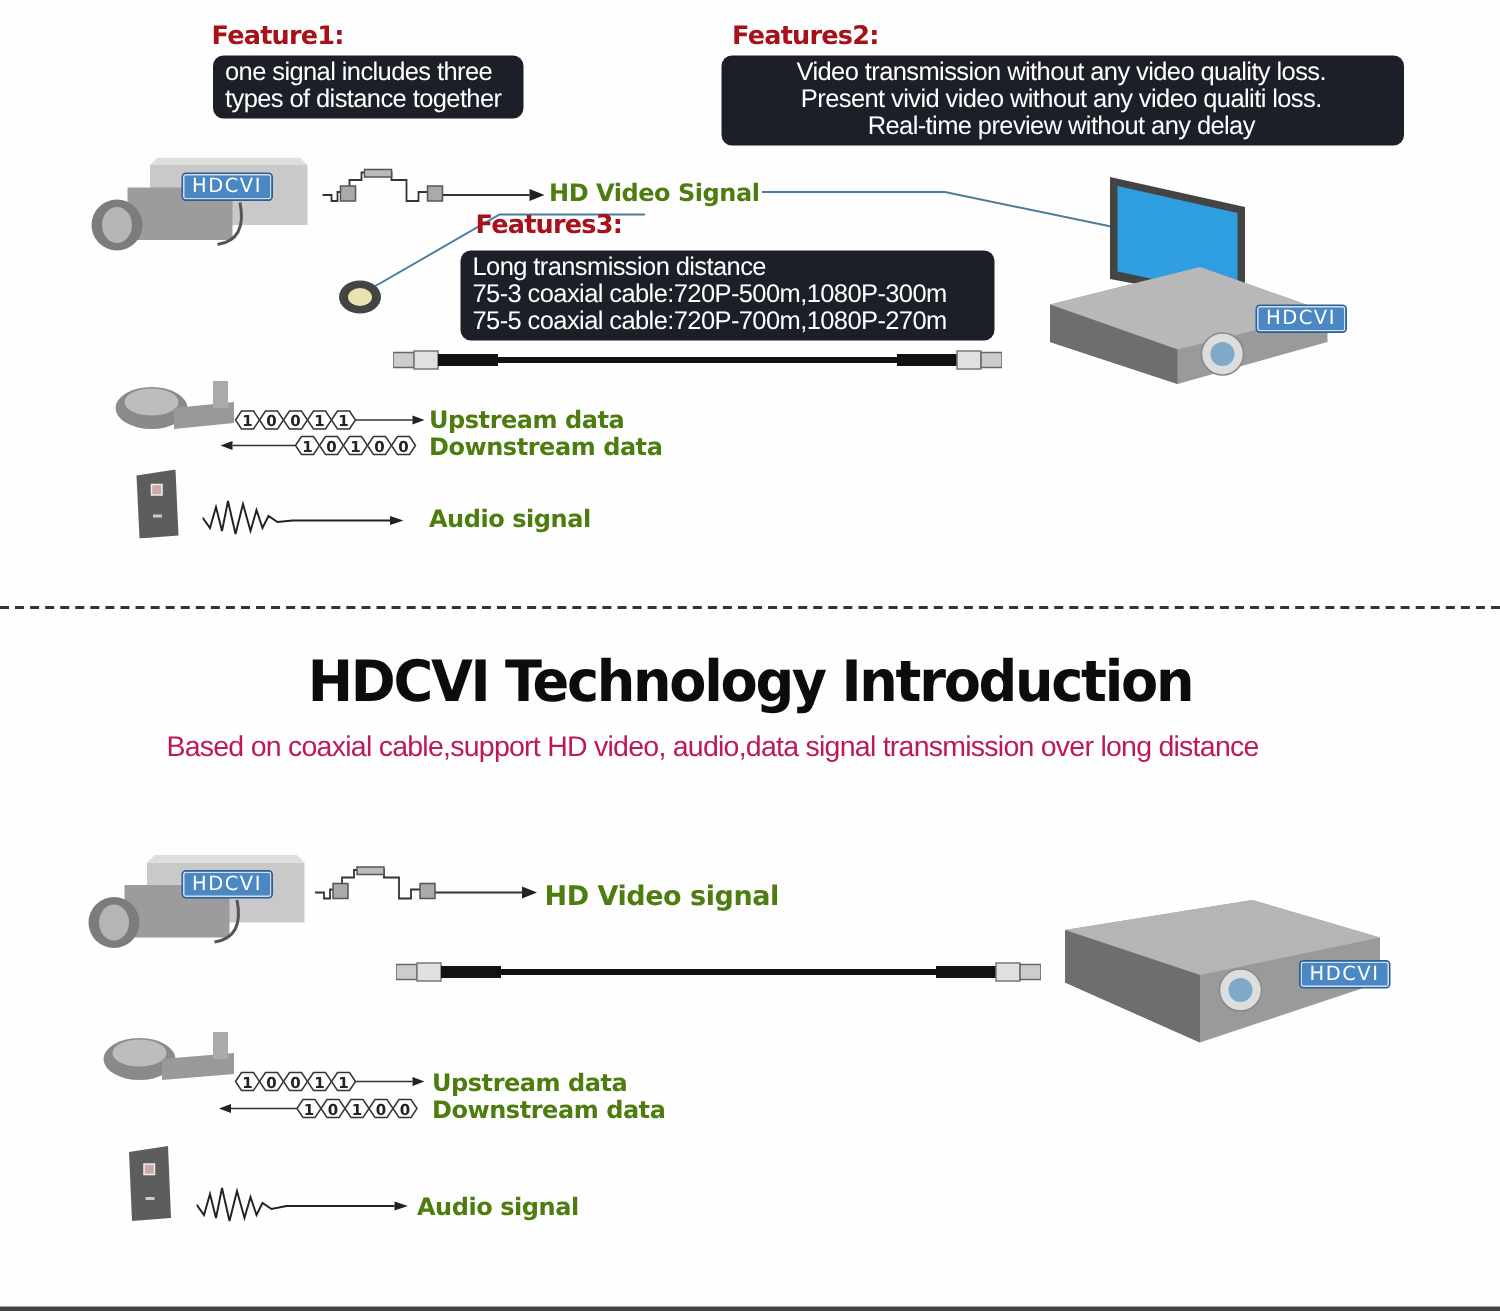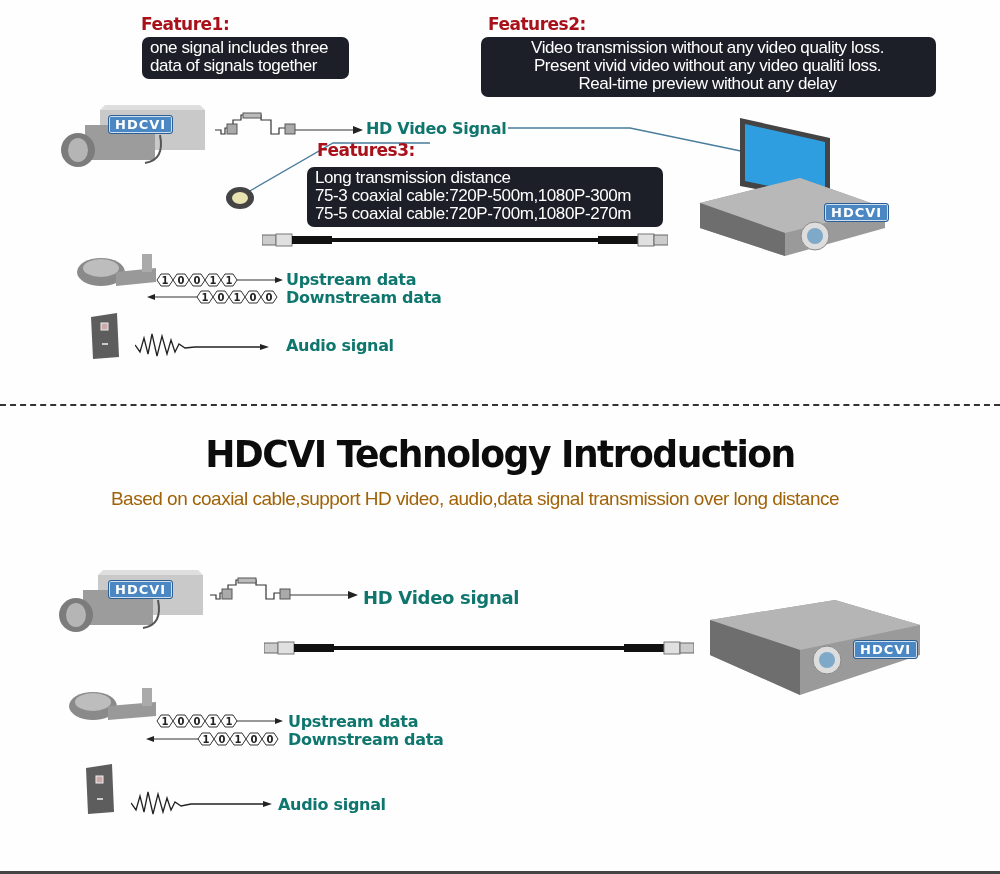--- a/index.html
+++ b/index.html
@@ -1,35 +1,35 @@
 <!DOCTYPE html>
 <html><head>
 <meta charset="utf-8">
 <style>
   html, body { margin:0; padding:0; }
   body { width:1000px; height:874px; background:#fefefe; position:relative; overflow:hidden; font-family:"Liberation Sans", sans-serif; }
   .abs { position:absolute; }
   .feat-title { color:#a8101a; font-weight:bold; font-size:17px; font-family:"DejaVu Sans", sans-serif; letter-spacing:-0.5px; }
   .dark-box { background:#1c1f27; color:#ffffff; border-radius:7px; font-family:"Liberation Sans", sans-serif; font-size:17px; line-height:18px; padding:2px 10px 4px 8px; letter-spacing:-0.4px; }
-  .lbl { font-weight:bold; color:#0f766e; font-family:"DejaVu Sans", sans-serif; letter-spacing:-0.3px; }
+  .lbl { font-weight:bold; color:#4d7c0f; font-family:"DejaVu Sans", sans-serif; letter-spacing:-0.3px; }
   .divider { left:0; top:404px; width:1000px; border-top:2px dashed #333; }
   .main-title { left:0; width:1000px; top:432px; text-align:center; font-family:"DejaVu Sans", sans-serif; font-weight:bold; font-size:38px; color:#0c0c0c; letter-spacing:-1.6px; transform:scaleX(0.95); }
-  .subtitle { left:0; width:950px; top:488px; text-align:center; font-size:19px; color:#a16207; letter-spacing:-0.5px; }
+  .subtitle { left:0; width:950px; top:488px; text-align:center; font-size:19px; color:#be185d; letter-spacing:-0.5px; }
   .footer-bar { left:0; top:871px; width:1000px; height:3px; background:#444; }
-  .hdcvi-tag { background:#4a87c3; color:#fff; font-family:"DejaVu Sans", sans-serif; font-weight:bold; font-size:13px; letter-spacing:1px; border-radius:3px; padding:1px 6px; border:1px solid #2c5f94; box-shadow:0 0 0 1px #cfdff0 inset; }
+  .hdcvi-tag { background:#4a87c3; color:#fff; font-family:"DejaVu Sans", sans-serif; font-weight:normal; font-size:13px; letter-spacing:1px; border-radius:3px; padding:1px 6px; border:1px solid #2c5f94; box-shadow:0 0 0 1px #cfdff0 inset;margin-left:13px; }
 </style>
 </head>
 <body>
 
 <div class="abs" style="left:0;top:0;width:985px;height:400px;">
 
   <div class="abs feat-title" style="left:141px;top:14px;">Feature1:</div>
   <div class="abs dark-box" style="left:130px;top:37px;width:189px;margin-left:12px;">
     <div>one signal includes three</div>
-    <div>data of signals together</div>
+    <div>types of distance together</div>
   </div>
 
   <div class="abs feat-title" style="left:488px;top:14px;">Features2:</div>
   <div class="abs dark-box" style="left:481px;top:37px;width:437px;text-align:center;">
     <div>Video transmission without any video quality loss.</div>
     <div>Present vivid video without any video qualiti loss.</div>
     <div>Real-time preview without any delay</div>
   </div>
 
   <div class="abs" style="left:60px;top:105px;width:150px;height:70px;">

